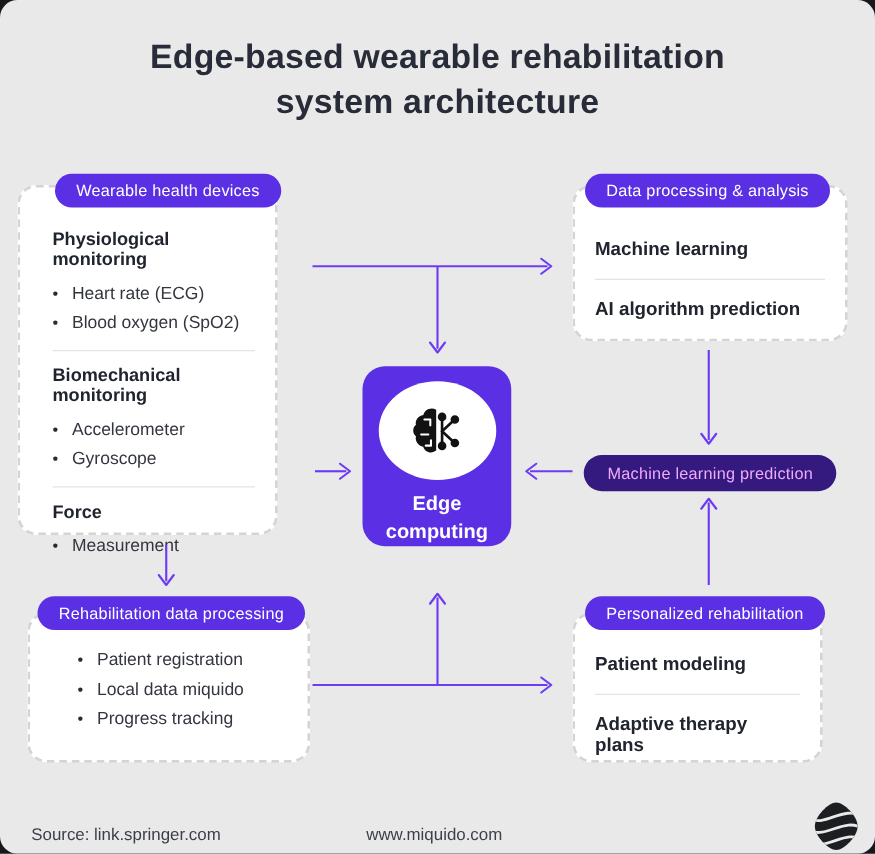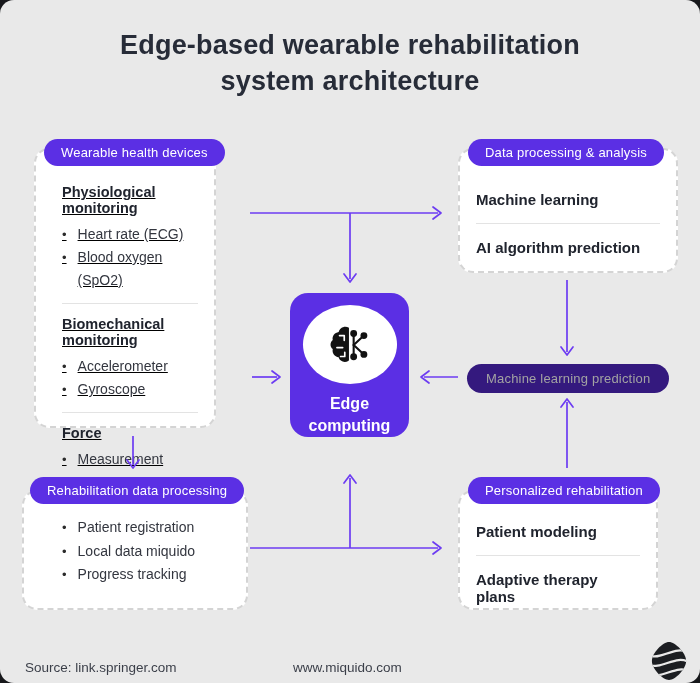--- a/index.html
+++ b/index.html
@@ -27,32 +27,32 @@
   .title{
     position:absolute;top:27px;left:0;right:0;
     text-align:center;color:var(--ink);
     font-size:27px;font-weight:700;line-height:36px;letter-spacing:.2px;
   }
   
   .card{
     position:absolute;background:#FFFFFF;
     border:2px dashed #D4D4D4;border-radius:15px;
   }
-  .card-wearable{left:34px;top:148px;width:182px;height:280px;padding:34px 14px 0 26px;text-decoration:underline;}
+  .card-wearable{left:14px;top:148px;width:208px;height:280px;padding:34px 14px 0 26px;}
   .card-processing{left:458px;top:148px;width:220px;height:125px;padding:28px 16px 0 16px;}
   .card-rehab{left:22px;top:490px;width:226px;height:120px;padding:24px 10px 0 38px;}
   .card-personalized{left:458px;top:490px;width:200px;height:120px;padding:18px 16px 0 16px;}
   
   .badge{
     position:absolute;z-index:4;
     background:var(--accent);color:#FFFFFF;
     font-size:13px;font-weight:400;letter-spacing:.2px;
     padding:6px 17px;border-radius:999px;white-space:nowrap;
   }
-  .badge-dark{background:var(--accent_dark);color:#a3a3a3;padding:7px 19px;}
+  .badge-dark{background:var(--accent_dark);color:#f0abfc;padding:7px 19px;}
   
   .sec-title{font-size:14.5px;font-weight:700;color:#20242E;margin-bottom:7px;}
   .blist{list-style:none;}
   .blist li{
     font-size:14px;color:#33363F;line-height:23px;
     display:flex;align-items:baseline;
   }
   .blist li .dot{color:#2B2B2B;margin-right:11px;font-size:13px;}
   .divider{height:1px;background:#E3E3E3;margin:11px 2px 12px 0;}
   .row-item{font-size:15px;font-weight:700;color:#20242E;padding:13px 0;}

